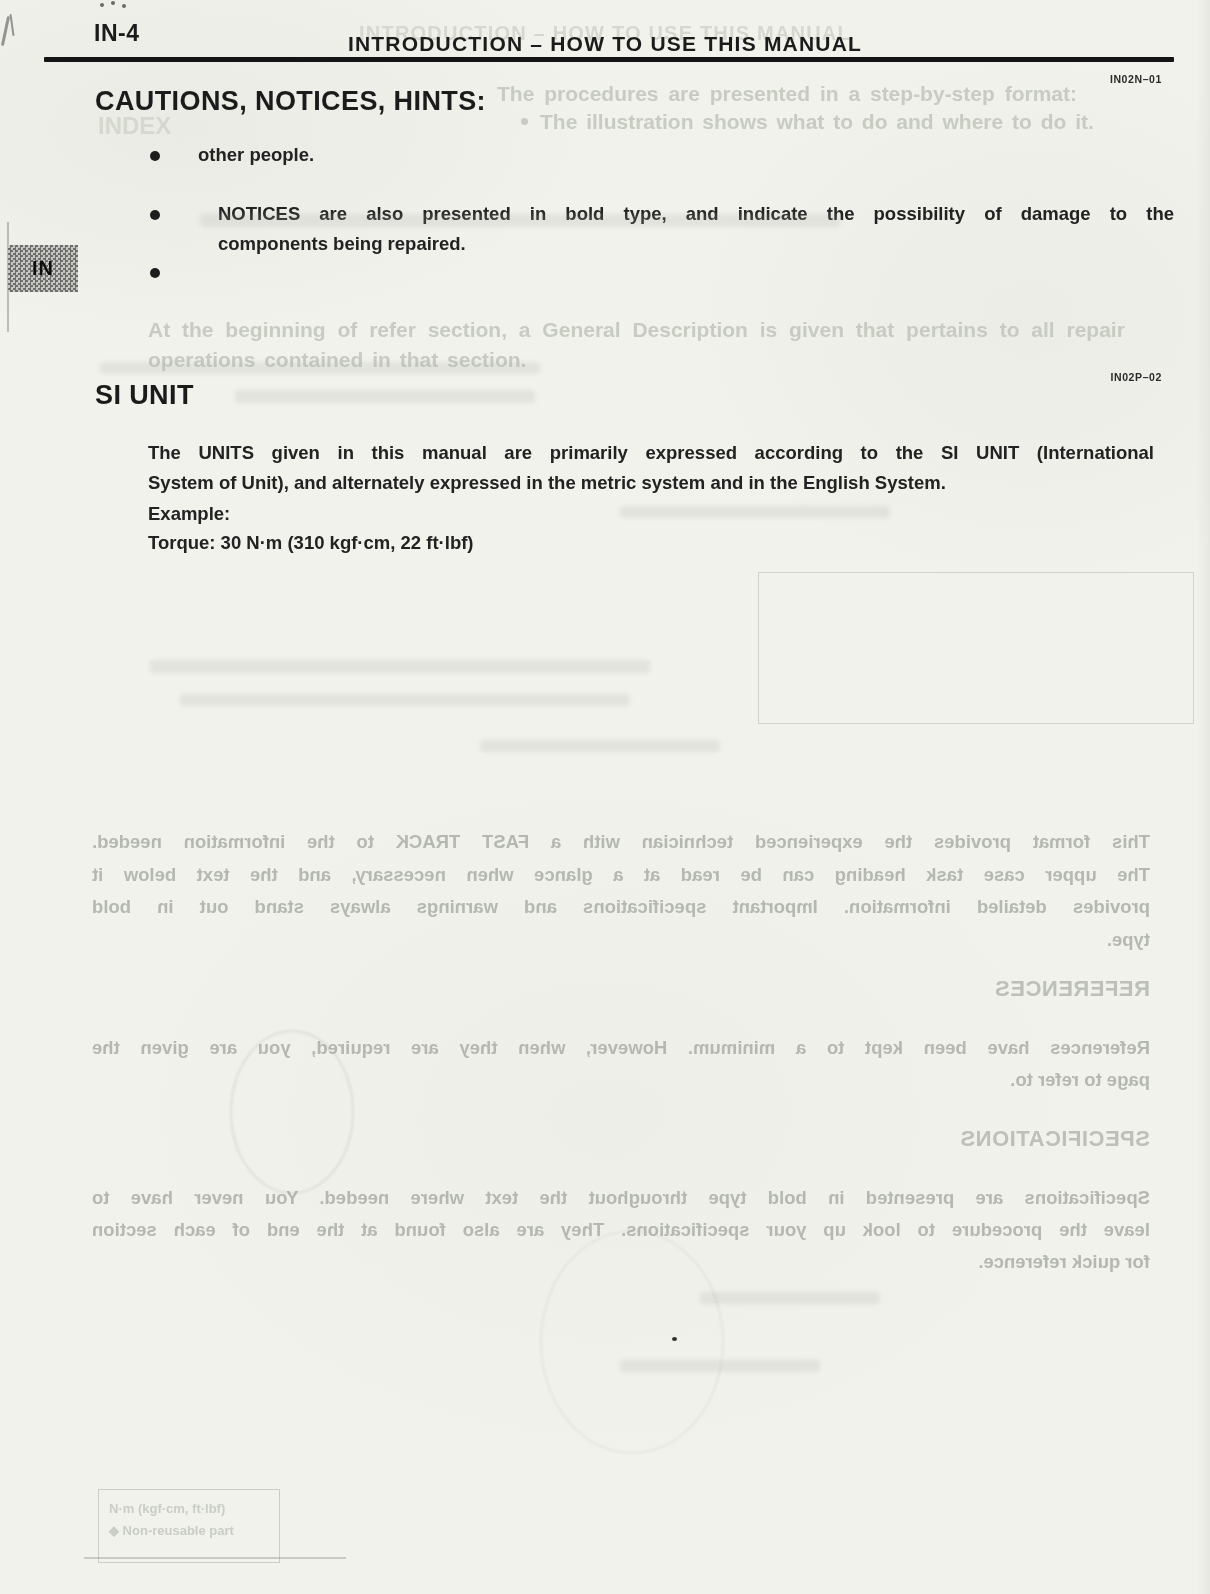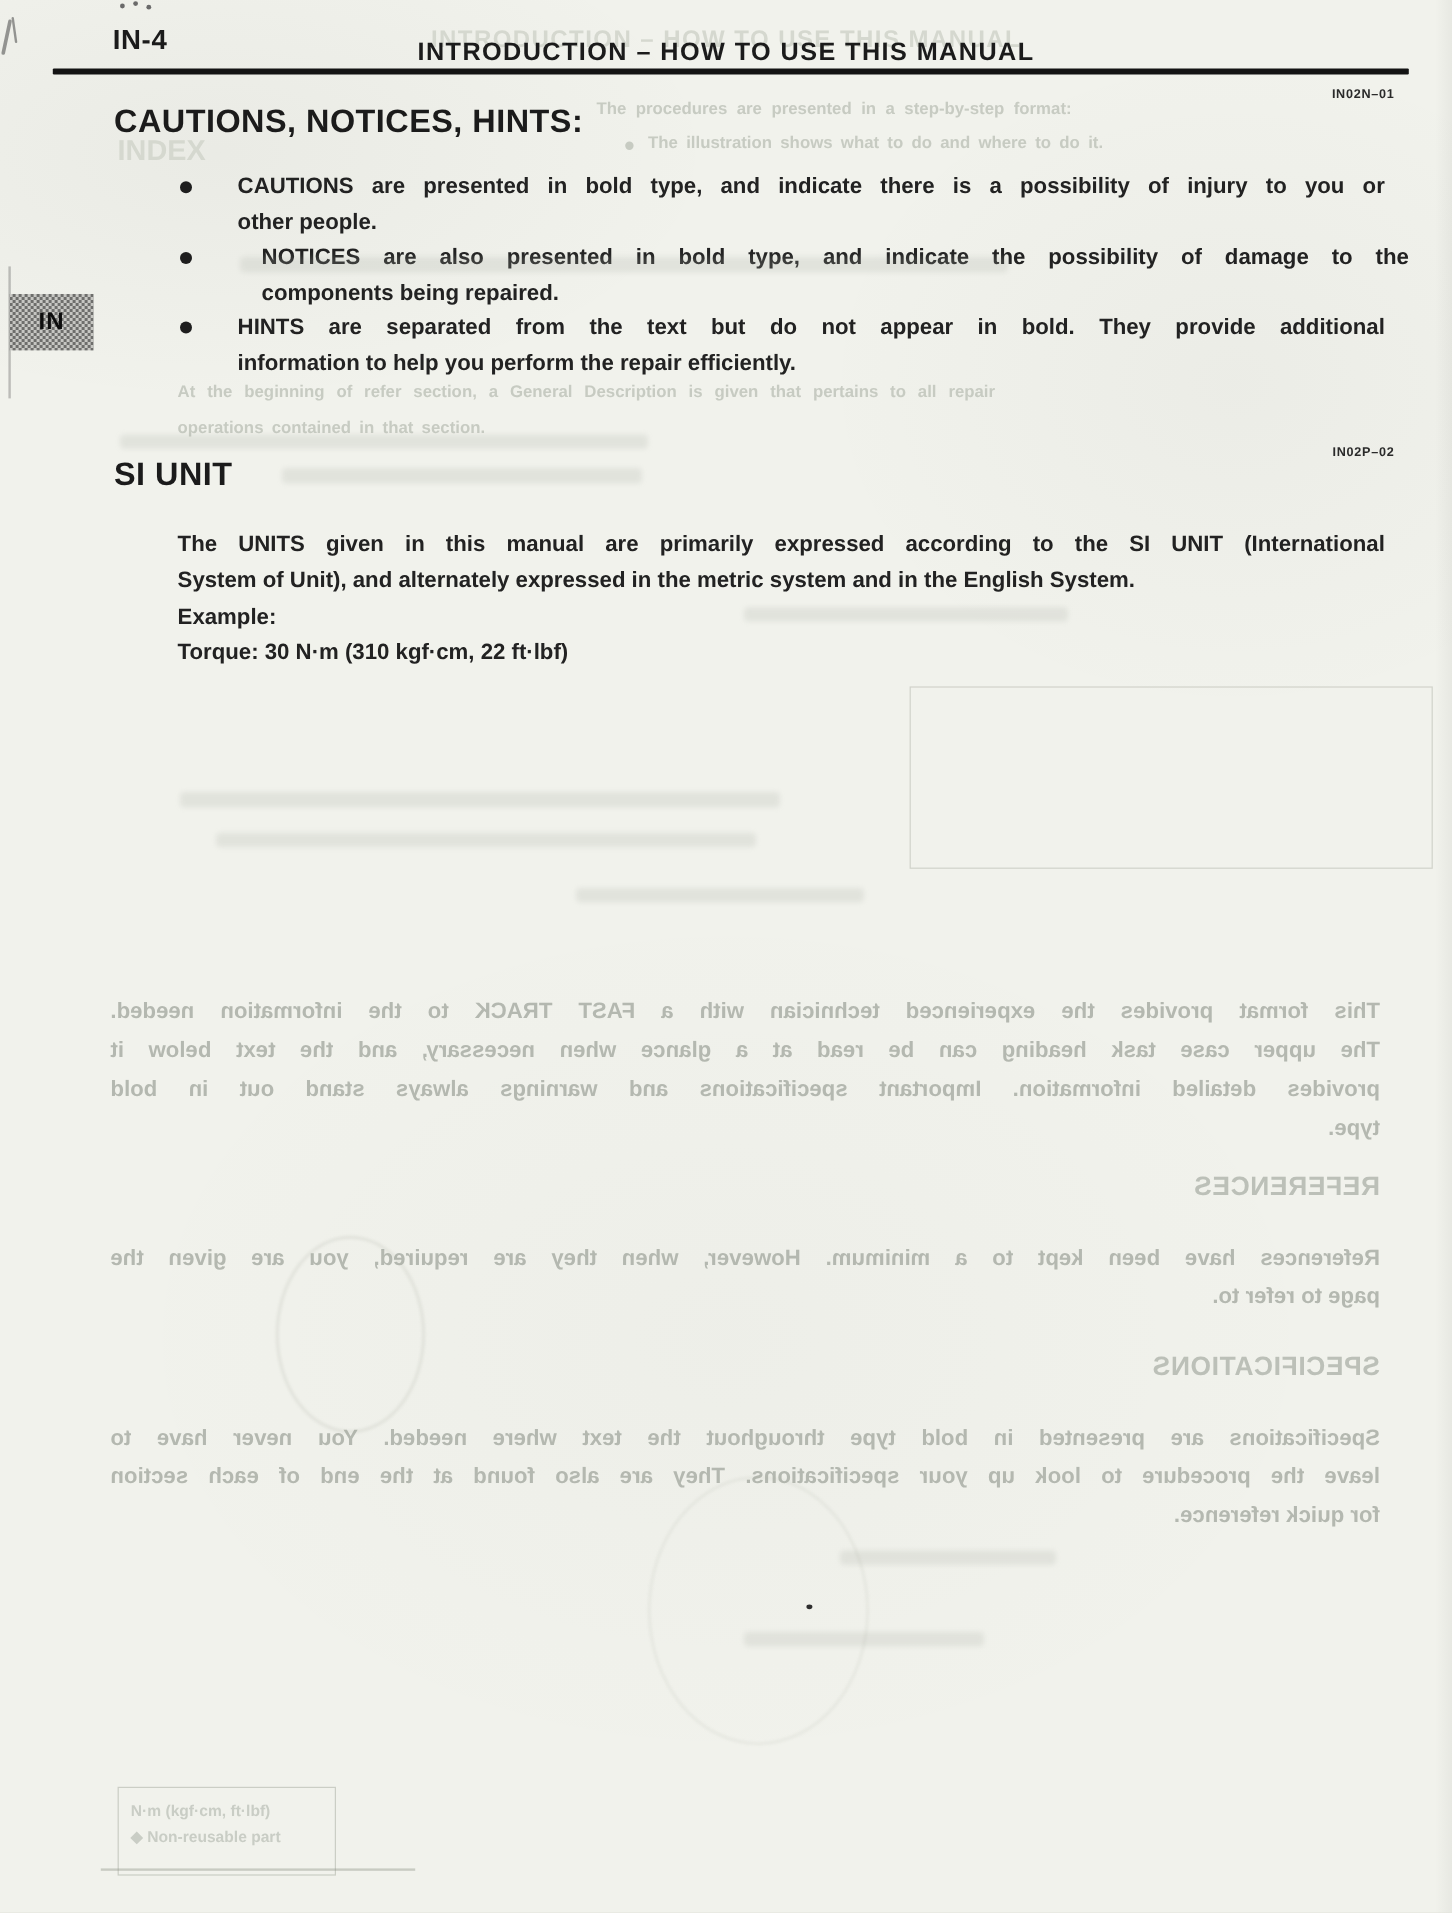--- a/index.html
+++ b/index.html
@@ -28,21 +28,21 @@
   .dot{width:10px;height:10px;border-radius:50%;background:#1e1e1e;}
   .para-blk{left:148px;width:1006px;}
   .in-tab{
     left:8px;top:245px;width:70px;height:47px;
     background:repeating-conic-gradient(#6e6e6c 0% 25%, #c6c6c2 25% 50%);
     background-size:5px 5px;
     display:flex;align-items:center;justify-content:center;
     font-size:20px;font-weight:bold;color:#0d0d0d;letter-spacing:1px;
   }
   
-  .ghost{color:#c7cbc2;filter:blur(0.5px);font-weight:700;font-size:14px;white-space:nowrap;}
+  .ghost{color:#c7cbc2;filter:blur(0.5px);font-weight:700;font-size:21px;white-space:nowrap;}
   .ghost-dim{color:#d5d8cf;}
   .mirror{transform:scaleX(-1);}
   .ghost-blk{left:92px;width:1058px;color:#b4b8b0;filter:blur(0.4px);
     font-size:18.5px;font-weight:700;line-height:32.5px;}
   .ghost-h{color:#bcc0b8;filter:blur(0.5px);font-size:22px;font-weight:bold;letter-spacing:0.5px;}
   .smear{background:rgba(165,170,158,0.20);filter:blur(2px);border-radius:4px;}
   .sketch{border:2px solid rgba(160,165,152,0.22);border-radius:50%;filter:blur(1.2px);}
   .ghost-rect{border:1px solid rgba(170,174,162,0.45);}
   .legend-box{border:1px solid rgba(165,170,158,0.5);color:#c9cdc5;filter:blur(0.4px);
     font-size:13px;font-weight:700;padding:8px 10px;line-height:22px;white-space:nowrap;}
@@ -75,35 +75,30 @@
   <div class="abs ghost ghost-dim" style="left:98px;top:112px;font-size:24px;font-weight:bold;">INDEX</div>
 
   <div class="abs ghost" style="left:497px;top:82px;word-spacing:4px;">The procedures are presented in a step-by-step format:</div>
   <div class="abs ghost" style="left:540px;top:110px;word-spacing:3px;">The illustration shows what to do and where to do it.</div>
   <div class="abs dot" style="left:521px;top:118px;width:7px;height:7px;background:#c7cbc2;"></div>
   <div class="abs ghost" style="left:148px;top:318px;word-spacing:6px;">At the beginning of refer section, a General Description is given that pertains to all repair</div>
   <div class="abs ghost" style="left:148px;top:348px;word-spacing:3px;">operations contained in that section.</div>
 
   <div class="abs dot" style="left:150px;top:151px;"></div>
   <div class="abs bullet-blk body-txt" style="top:140px;">
-    <div class="jfull">CAUTIONS are presented in bold type, and indicate there is a possibility of injury to you or</div>
     <div>other people.</div>
   </div>
 
   <div class="abs dot" style="left:150px;top:210px;"></div>
   <div class="abs bullet-blk body-txt" style="top:199px;margin-left:20px;">
     <div class="jfull">NOTICES are also presented in bold type, and indicate the possibility of damage to the</div>
     <div>components being repaired.</div>
   </div>
 
   <div class="abs dot" style="left:150px;top:268px;"></div>
-  <div class="abs bullet-blk body-txt" style="top:257px;">
-    <div class="jfull">HINTS are separated from the text but do not appear in bold. They provide additional</div>
-    <div>information to help you perform the repair efficiently.</div>
-  </div>
 
   <div class="abs in-tab">IN</div>
 
   <div class="abs sec-code" style="top:371px;">IN02P–02</div>
   <div class="abs h1" style="top:380px;">SI UNIT</div>
 
   <div class="abs para-blk body-txt" style="top:438px;">
     <div class="jfull">The UNITS given in this manual are primarily expressed according to the SI UNIT (International</div>
     <div>System of Unit), and alternately expressed in the metric system and in the English System.</div>
   </div>

